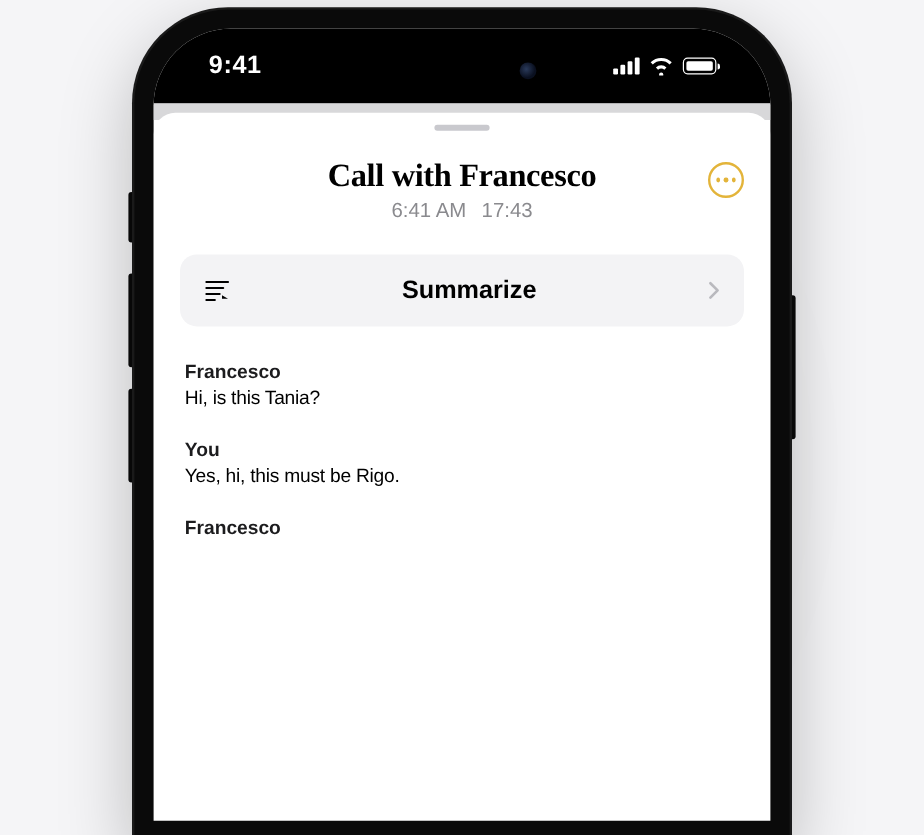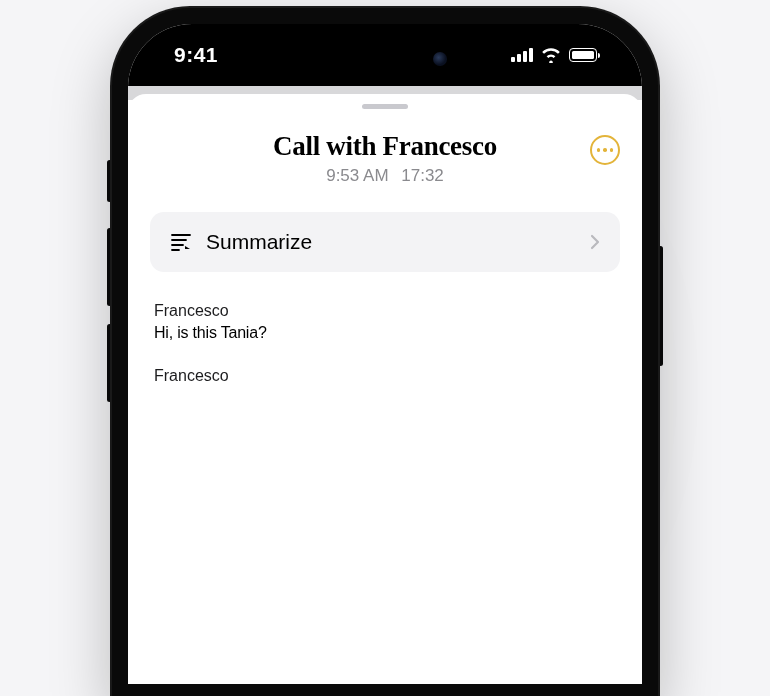--- a/index.html
+++ b/index.html
@@ -148,30 +148,31 @@
       display: flex;
       align-items: center;
       gap: 14px;
       cursor: pointer;
     }
     .summarize-icon svg { width: 22px; height: 20px; display:block; }
     .summarize-label {
       flex: 1;
       font-size: 21px;
       color: #000;
-      font-weight: 400;
+      font-weight: 700;
+      text-align: center;
     }
     .chevron svg { width: 10px; height: 16px; display:block; }
     .transcript {
       padding: 30px 26px 0;
     }
     .turn { margin-bottom: 24px; }
     .speaker {
       font-size: 16px;
-      font-weight: 400;
+      font-weight: 700;
       color: #1c1c1e;
       margin-bottom: 2px;
     }
     .utterance {
       font-size: 16px;
       line-height: 1.32;
       color: #000;
       letter-spacing: -0.2px;
     }
   </style>
@@ -216,21 +217,21 @@
       </div>
 
       <div class="behind-sheet"></div>
 
       <div class="sheet">
         <div class="grabber"></div>
 
         <div class="header">
           <div class="title">Call with Francesco</div>
           <div class="subtitle">
-            <span>9:53 AM</span><span class="sep"> </span><span>17:32</span>
+            <span>6:41 AM</span><span class="sep"> </span><span>17:43</span>
           </div>
           <div class="more-btn">
             <div class="dots">
                 <span></span>
                 <span></span>
                 <span></span>
               </div>
           </div>
         </div>
 
@@ -251,20 +252,24 @@
               </svg>
           </div>
         </div>
 
         <div class="transcript">
           <div class="turn">
             <div class="speaker">Francesco</div>
             <div class="utterance">Hi, is this Tania?</div>
           </div>
           <div class="turn">
+            <div class="speaker">You</div>
+            <div class="utterance">Yes, hi, this must be Rigo.</div>
+          </div>
+          <div class="turn">
             <div class="speaker">Francesco</div>
           </div>
         </div>
 
       </div>
     </div>
   </div>
 </div>
 
 </body></html>

